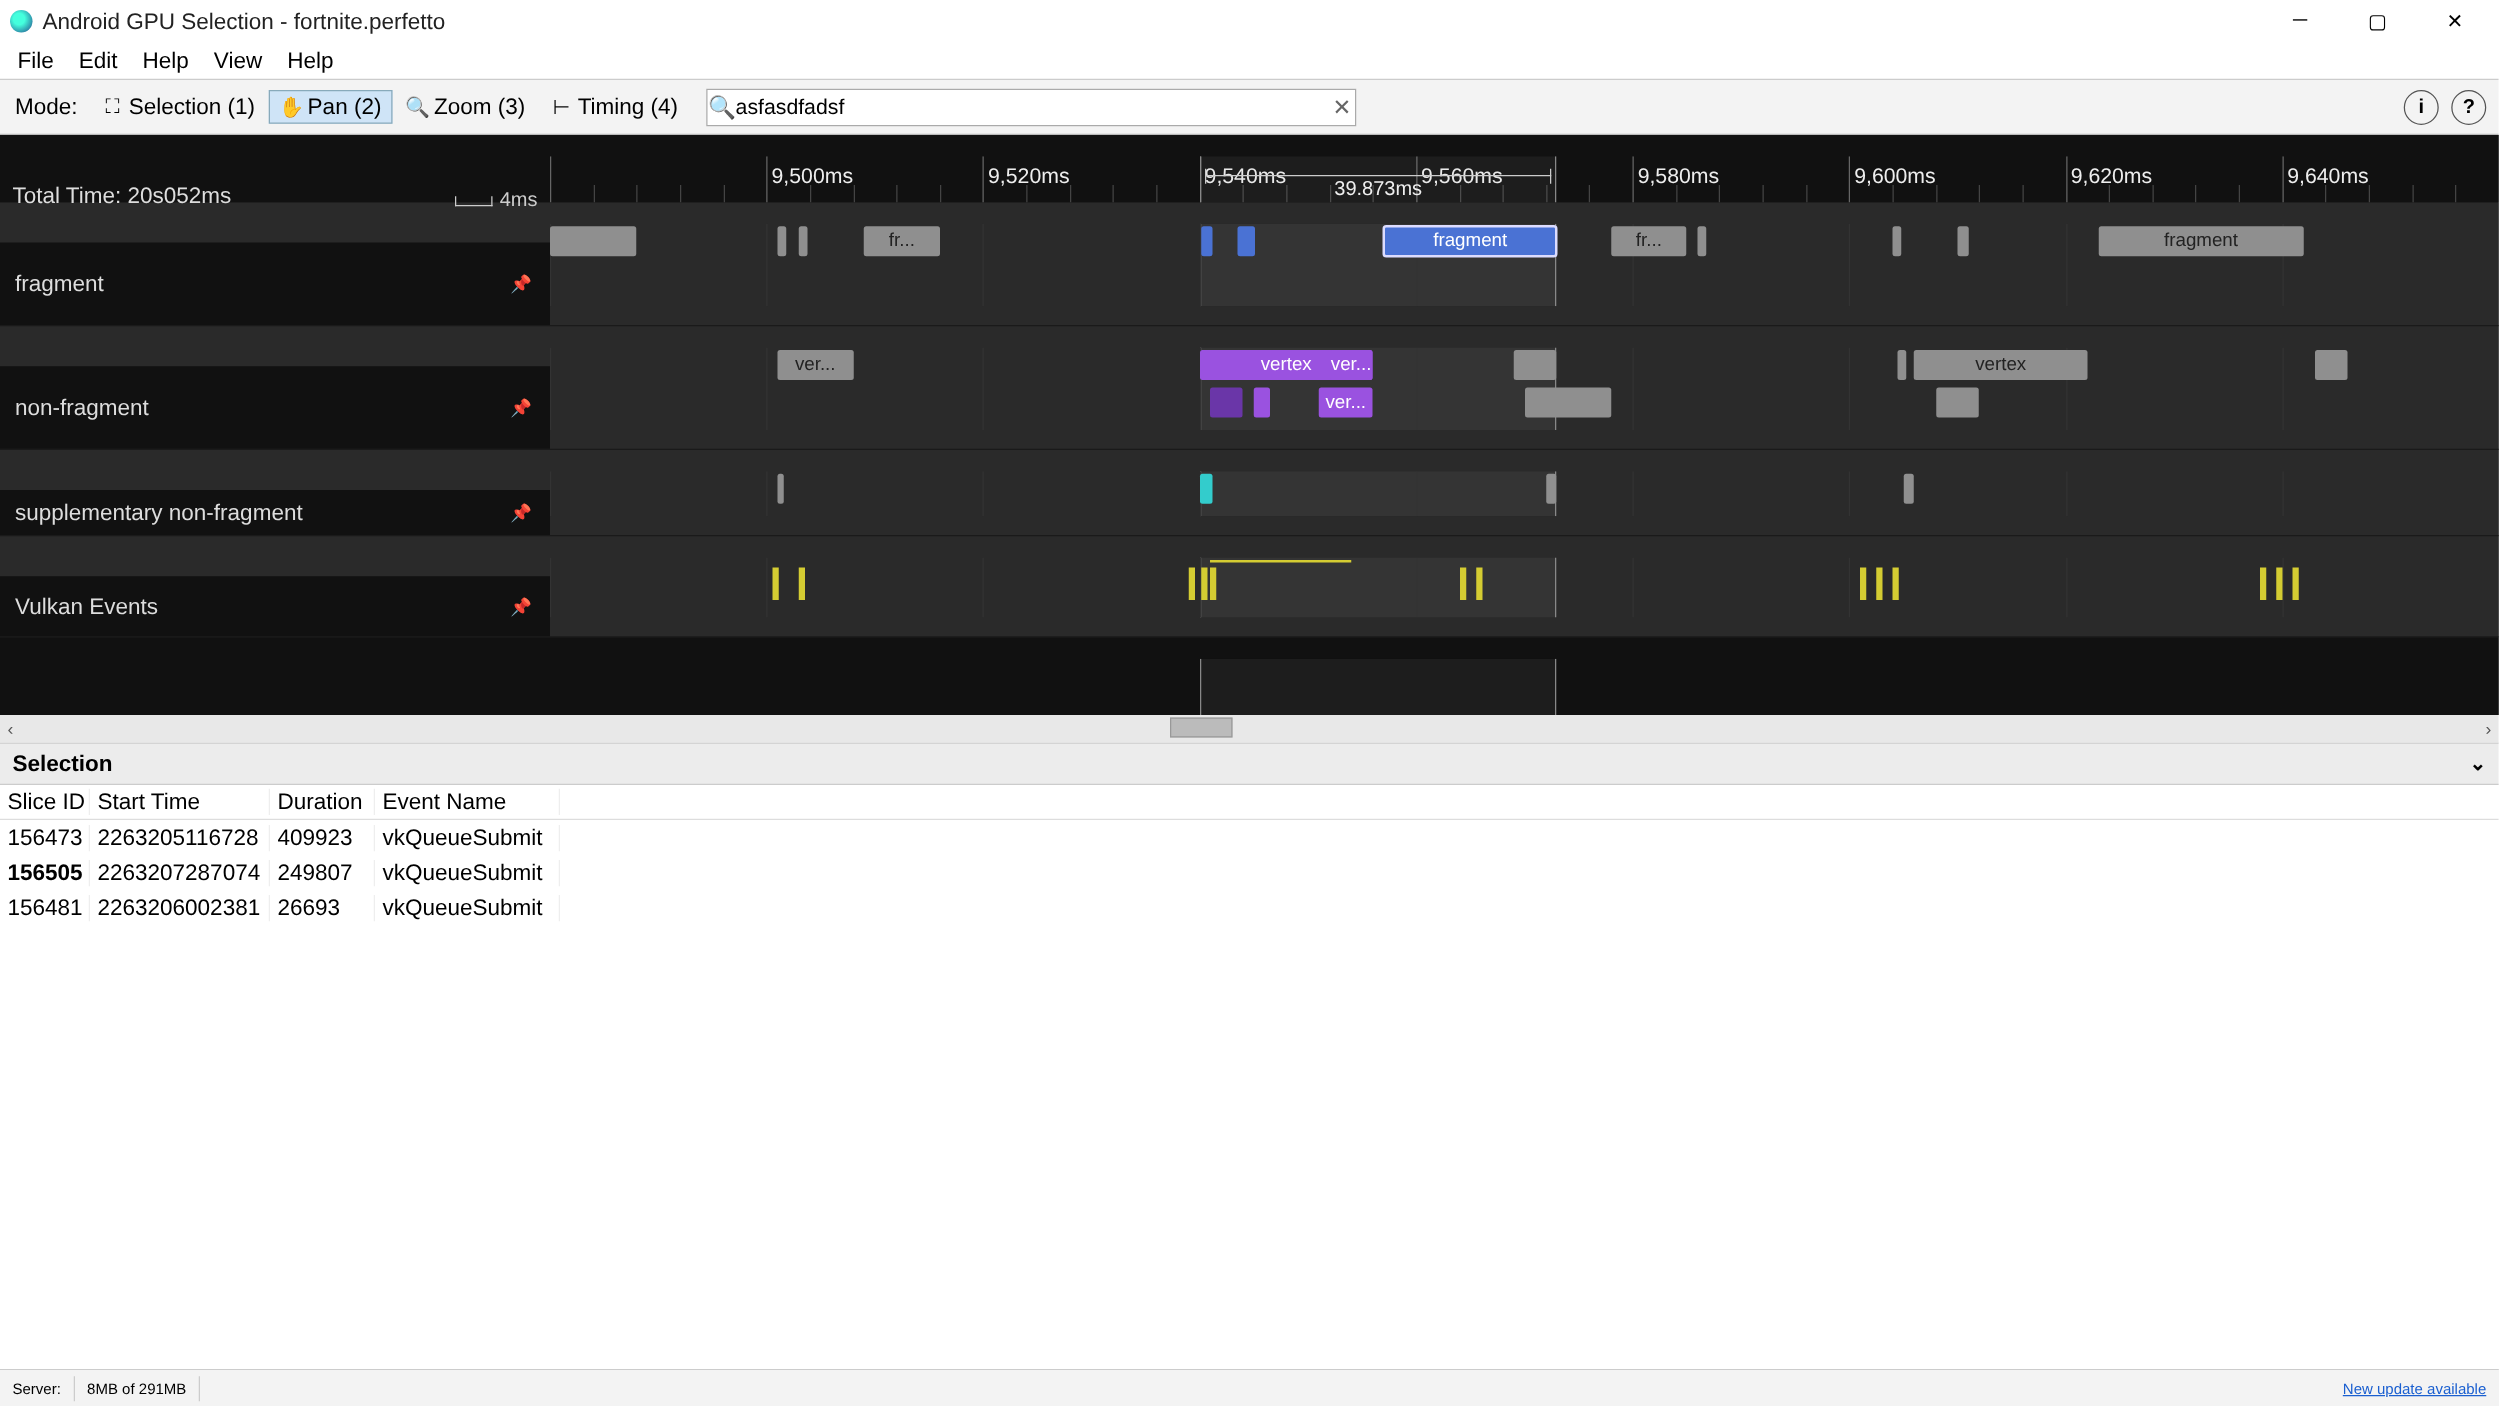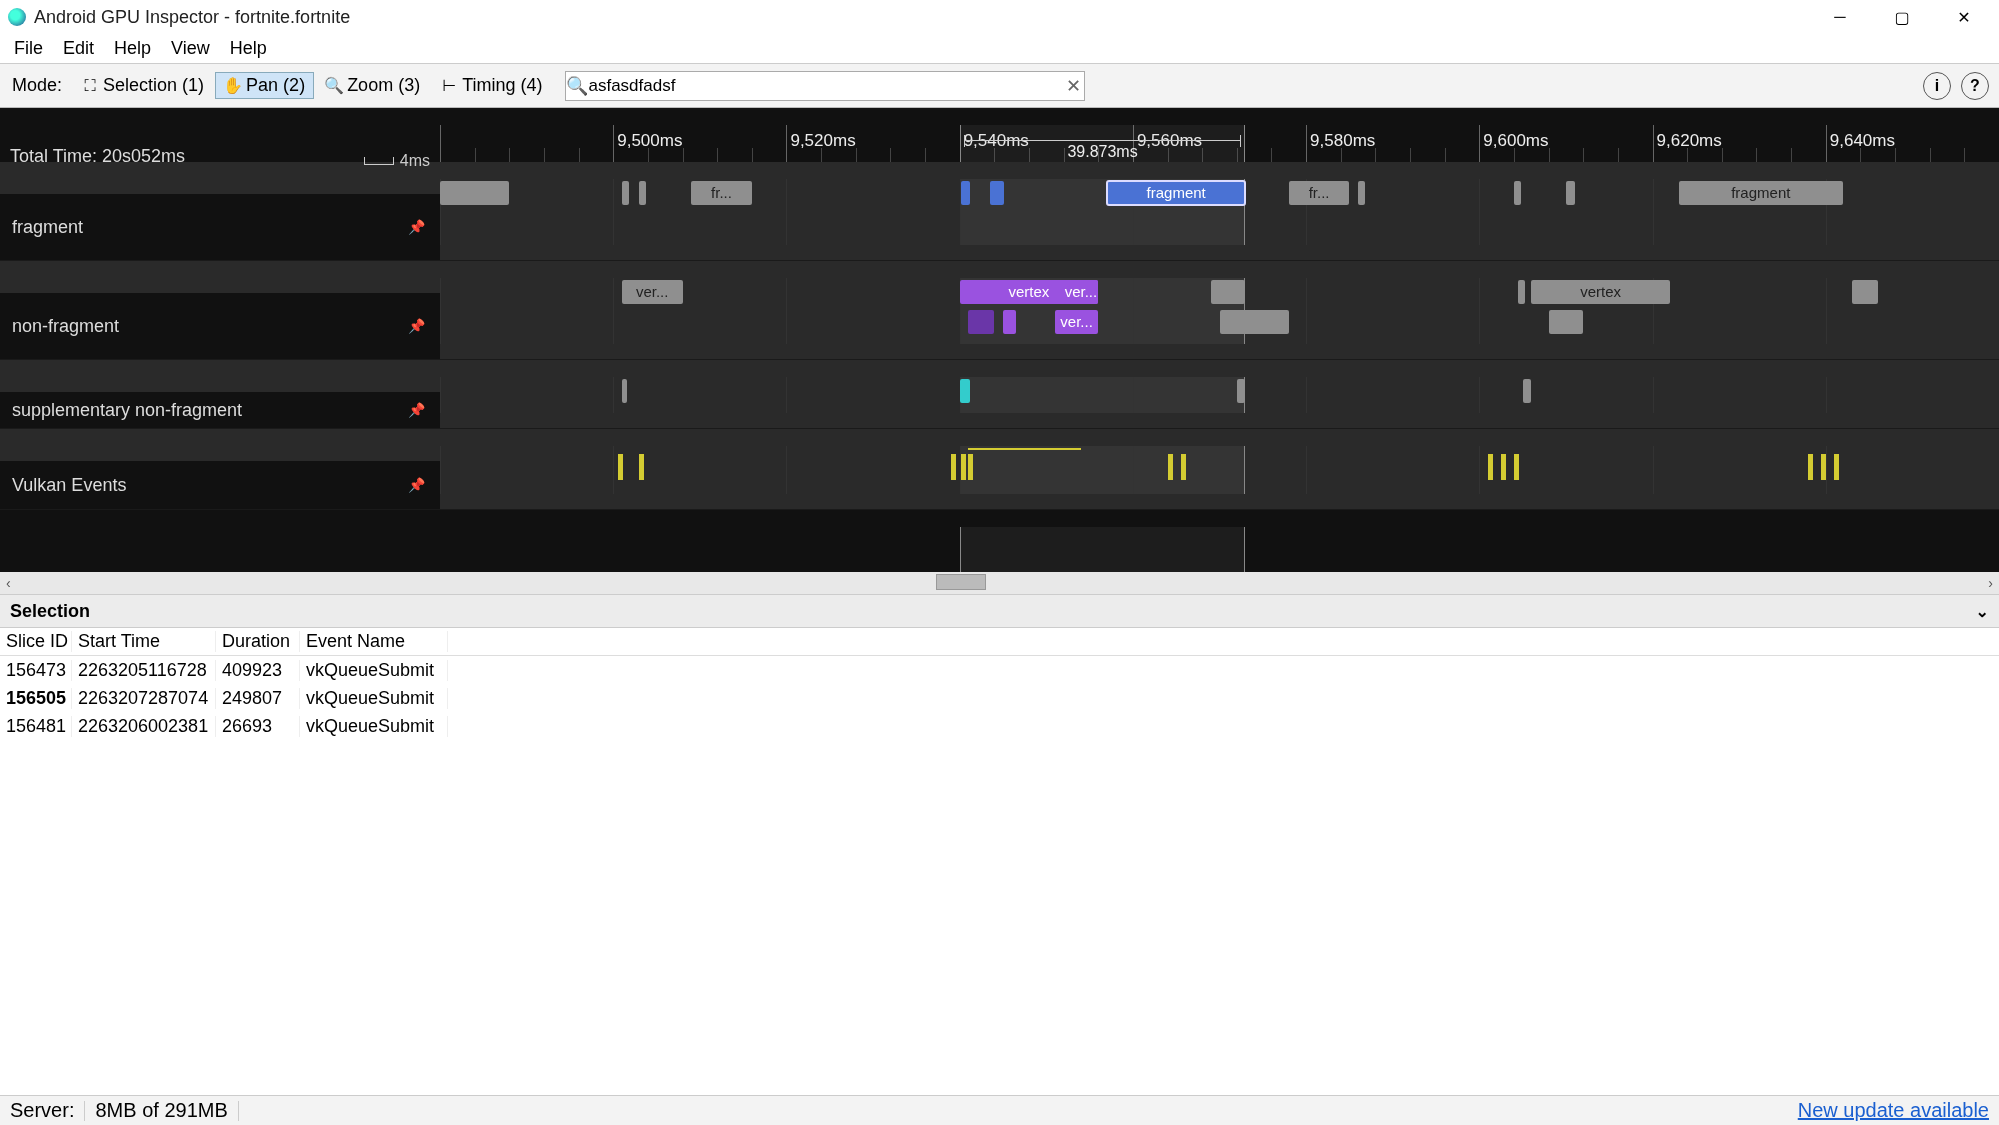--- a/index.html
+++ b/index.html
@@ -56,30 +56,30 @@
 .vline { position: absolute; top: 2px; height: 2px; background:#d4cc32; }
 .tracks-pad { height: 62px; background: #111; display:flex; }
 .tl-scroll { height: 22px; background: #e8e8e8; display: flex; align-items:center; font-size:14px; color:#555; position:relative;}
 .tl-scroll .thumb{ position:absolute; top:2px; height:16px; background:#bbb; border:1px solid #999;}
 .panel-hdr { height: 34px; background: #ececec; display: flex; align-items: center; padding: 0 10px; font-weight: 600; font-size: 18px; border-top: 1px solid #ccc; border-bottom:1px solid #ccc; }
 .panel-hdr .chev { margin-left:auto; font-size:16px; }
 .table { font-size: 18px; }
 .table .row { display: flex; height: 28px; align-items: center; }
 .table .hdr { border-bottom: 1px solid #ddd; }
 .table .cell { padding: 0 6px; border-right: 1px solid #eee; white-space:nowrap; overflow:hidden; }
-.statusbar { position: fixed; bottom: 0; left: 0; right: 0; height: 30px; background: #f3f3f3; border-top: 1px solid #ccc; display: flex; align-items: center; padding: 0 10px; font-size: 20px; }
+.statusbar { position: fixed; bottom: 0; left: 0; right: 0; height: 30px; background: #f3f3f3; border-top: 1px solid #ccc; display: flex; align-items: center; padding: 0 10px; font-size: 12px; }
 .statusbar .sep { width:1px; height:20px; background:#ccc; margin:0 10px; }
 .statusbar a { margin-left:auto; color: #1a5fd0; }
 </style>
 </head>
 <body>
 
 <div class="titlebar">
   <div class="app-icon"></div>
-  <div class="title">Android GPU Inspector - fortnite.fortnite</div>
+  <div class="title">Android GPU Selection - fortnite.perfetto</div>
   <div class="winbtns">
     <div>─</div>
     <div>▢</div>
     <div>✕</div>
   </div>
 </div>
 
 <div class="menubar" id="menubar">
     <span>File</span>
     <span>Edit</span>

